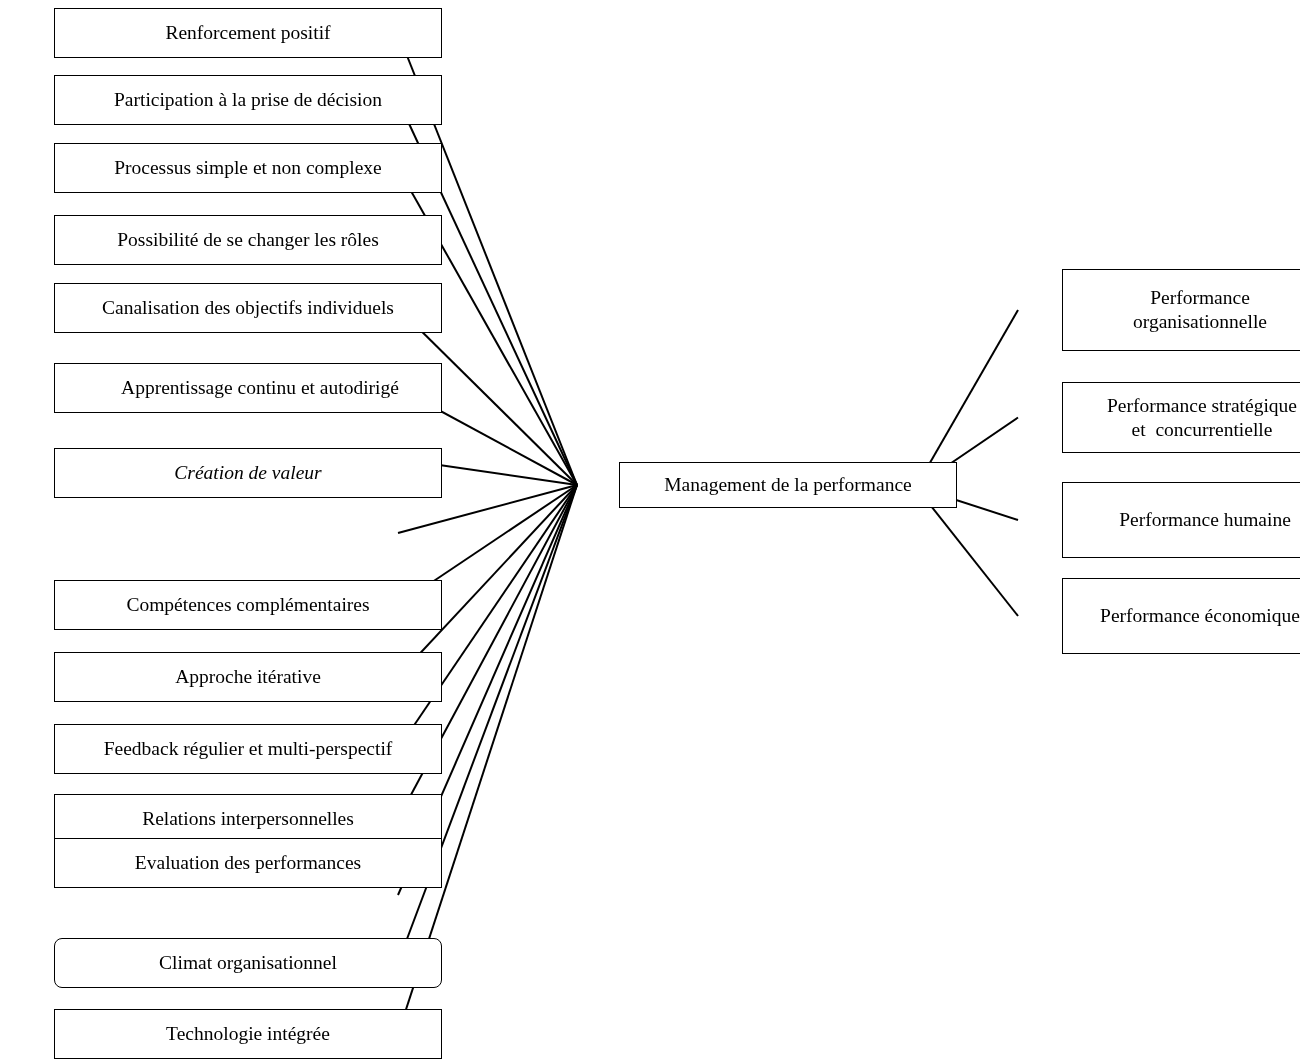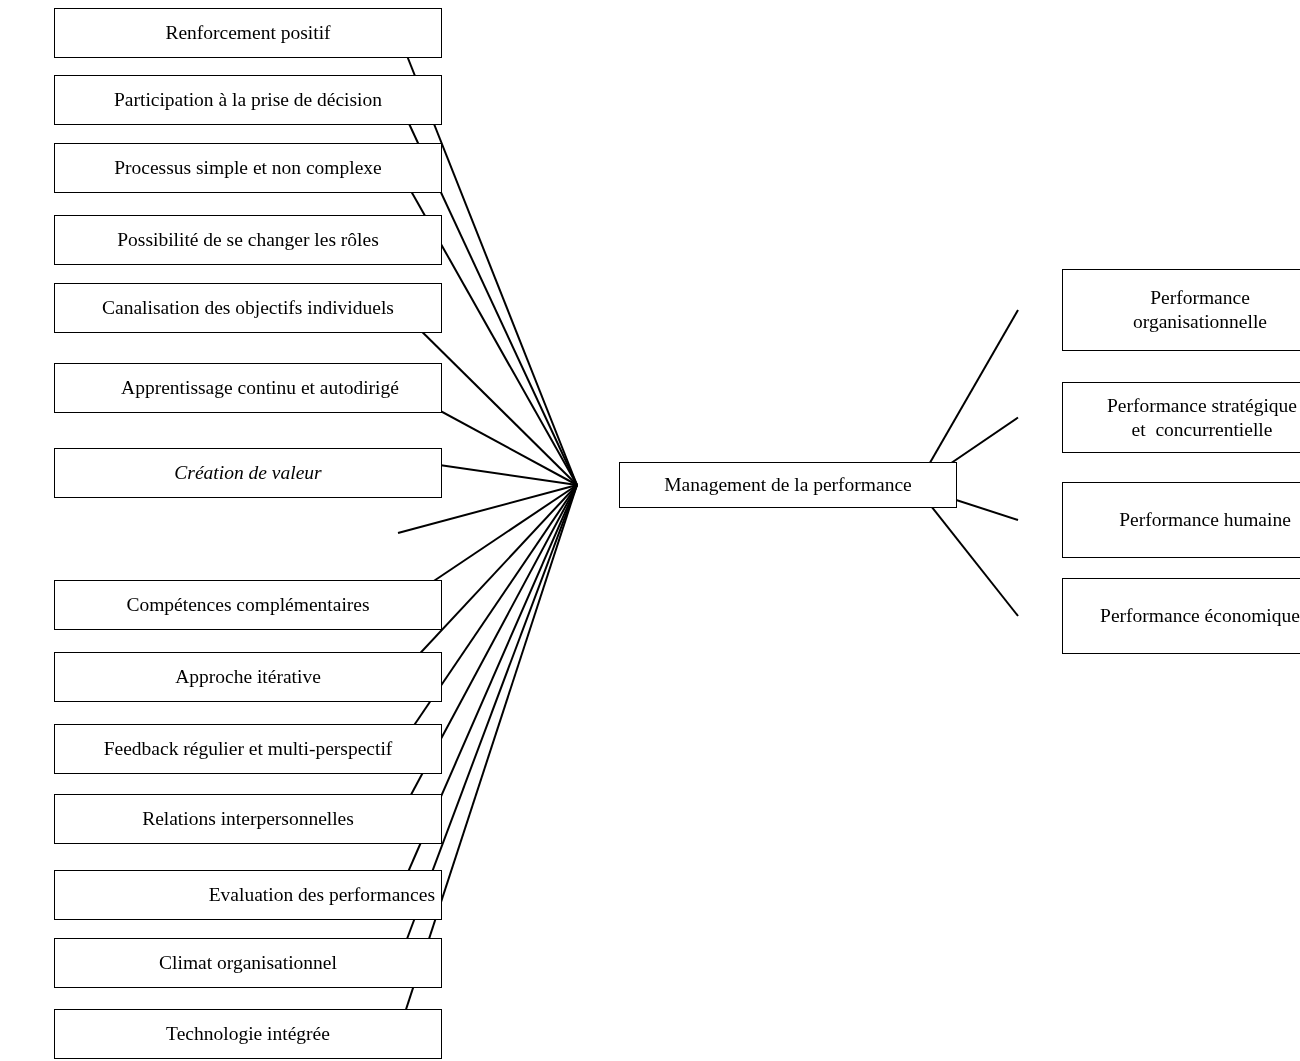--- a/index.html
+++ b/index.html
@@ -114,24 +114,24 @@
   </div>
   <div class="node input-node" style="top: 652px;">
     <span class="label">Approche itérative</span>
   </div>
   <div class="node input-node" style="top: 724px;">
     <span class="label">Feedback régulier et multi-perspectif</span>
   </div>
   <div class="node input-node" style="top: 794px;">
     <span class="label">Relations interpersonnelles</span>
   </div>
-  <div class="node input-node" style="top: 870px; justify-content: flex-end;">
+  <div class="node input-node" style="top: 838px;">
     <span class="label">Evaluation des performances</span>
   </div>
-  <div class="node input-node" style="top: 938px;">
+  <div class="node input-node" style="top: 938px; border-radius: 8px;">
     <span class="label">Climat organisationnel</span>
   </div>
   <div class="node input-node" style="top: 1009px;">
     <span class="label">Technologie intégrée</span>
   </div>
 
   <div class="node output-node" style="top: 269px; height: 82px; width: 276px;">
     <span class="label">Performance
 organisationnelle</span>
   </div>

